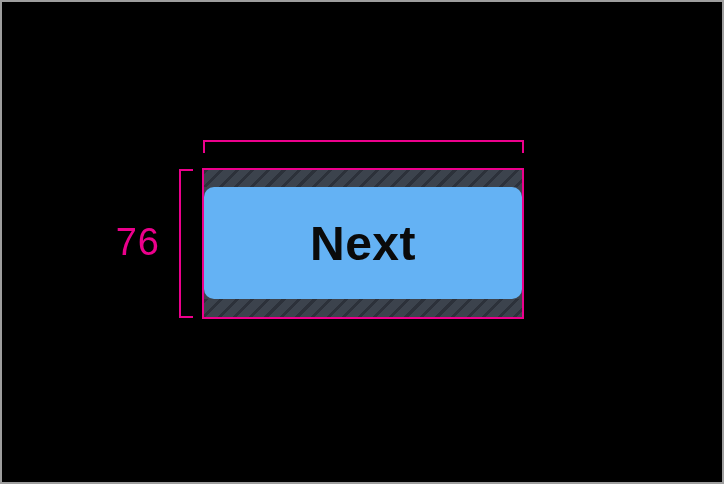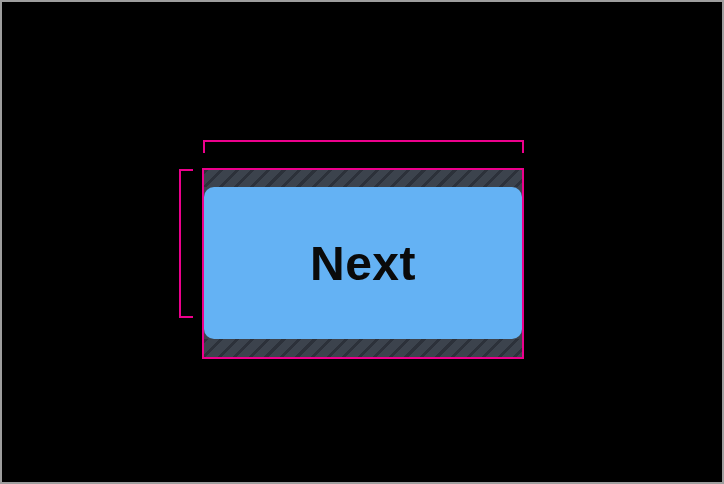--- a/index.html
+++ b/index.html
@@ -64,21 +64,21 @@
     border-top: 2.5px solid var(--accent, #ec008c);
     border-bottom: 2.5px solid var(--accent, #ec008c);
   }
 
   
   .annotated-box {
     position: absolute;
     left: 200px;
     top: 166px;
     width: 322px;
-    height: 191px;
+    height: 151px;
     box-sizing: border-box;
     border: 2.5px solid var(--accent, #ec008c);
     background: var(--hatch-base, #3c434d);
     display: flex;
     flex-direction: column;
   }
   .pad-hatch {
     height: 17px;
     flex: 0 0 auto;
     background: repeating-linear-gradient(
@@ -109,20 +109,21 @@
   }
 </style>
 </head>
 <body>
 
 <div class="stage">
 
 
   <div class="bracket horizontal"></div>
 
+  <div class="dim-label height">76</div>
 
   <div class="bracket vertical"></div>
 
   <div class="annotated-box">
 
     <div class="pad-hatch top"></div>
 
     <button class="next-button">
       <span>Next</span>
     </button>

